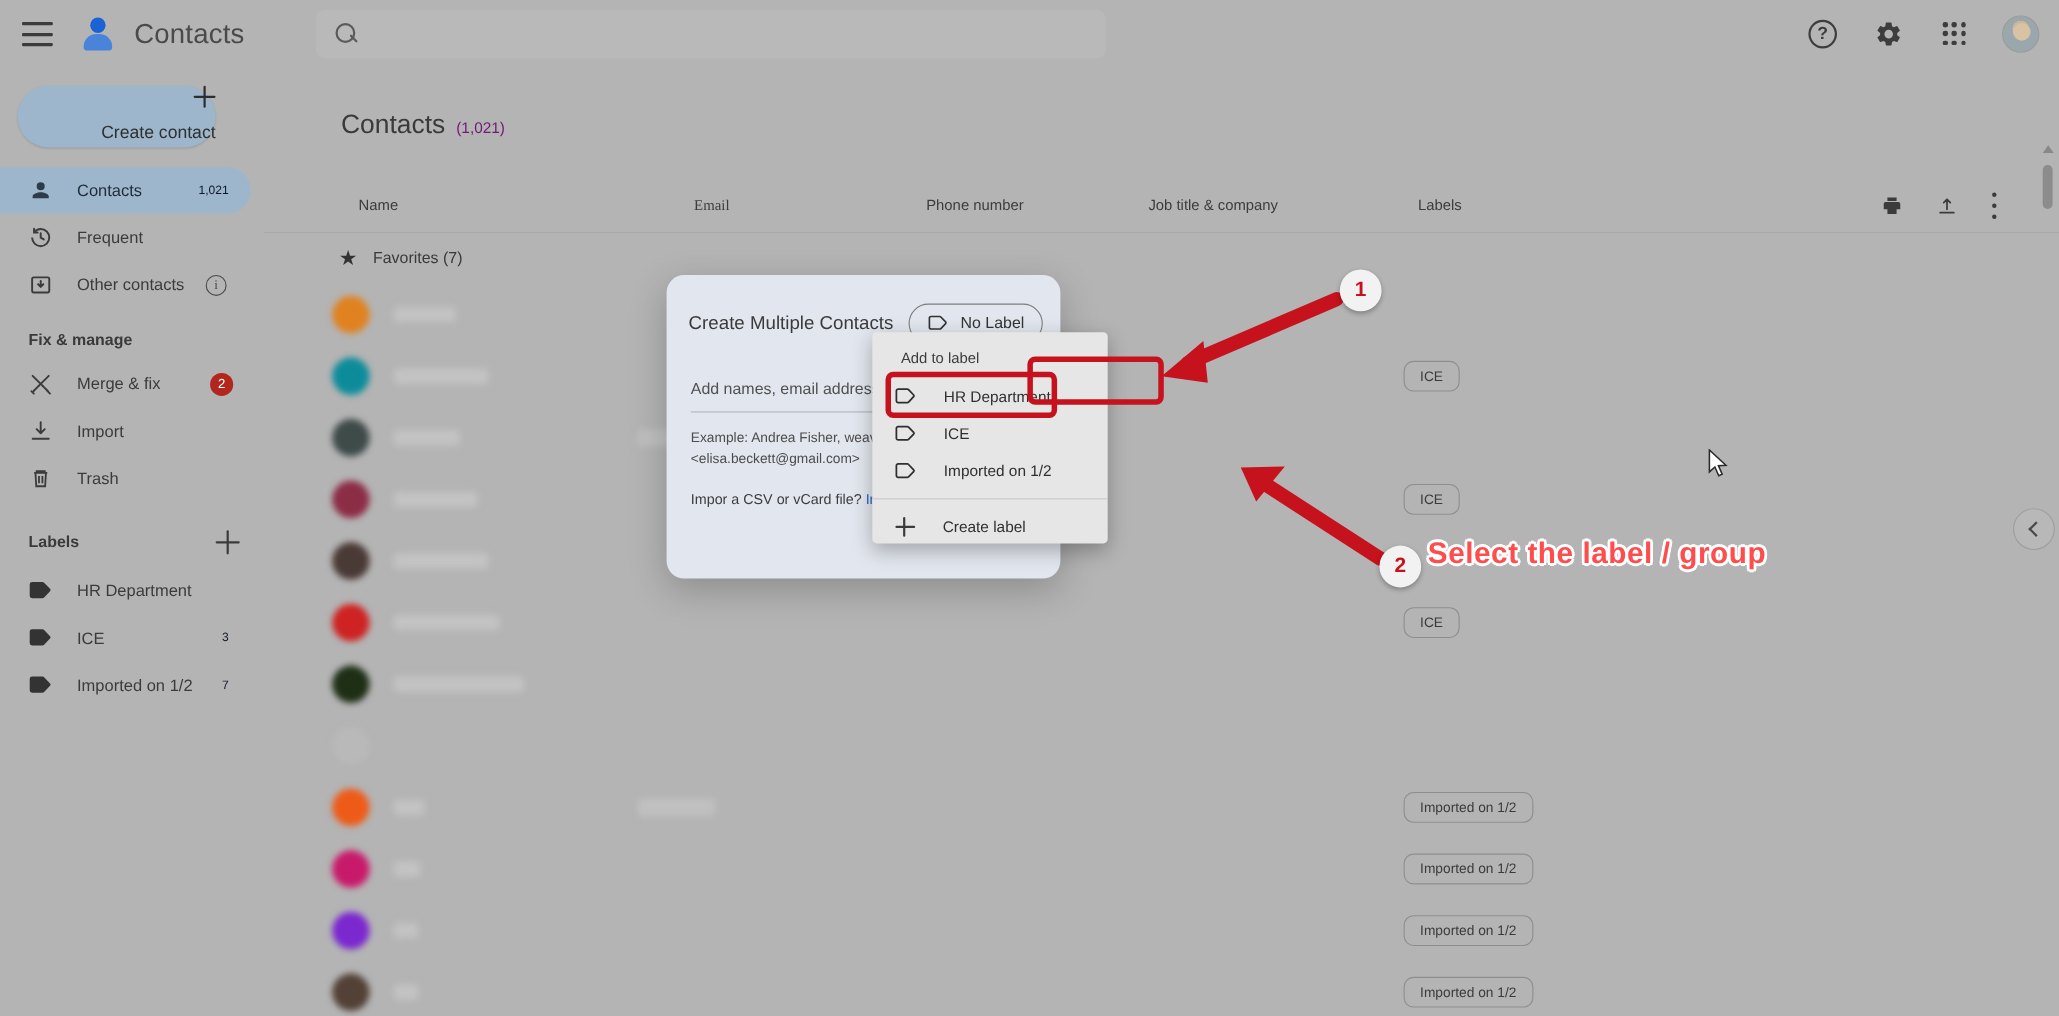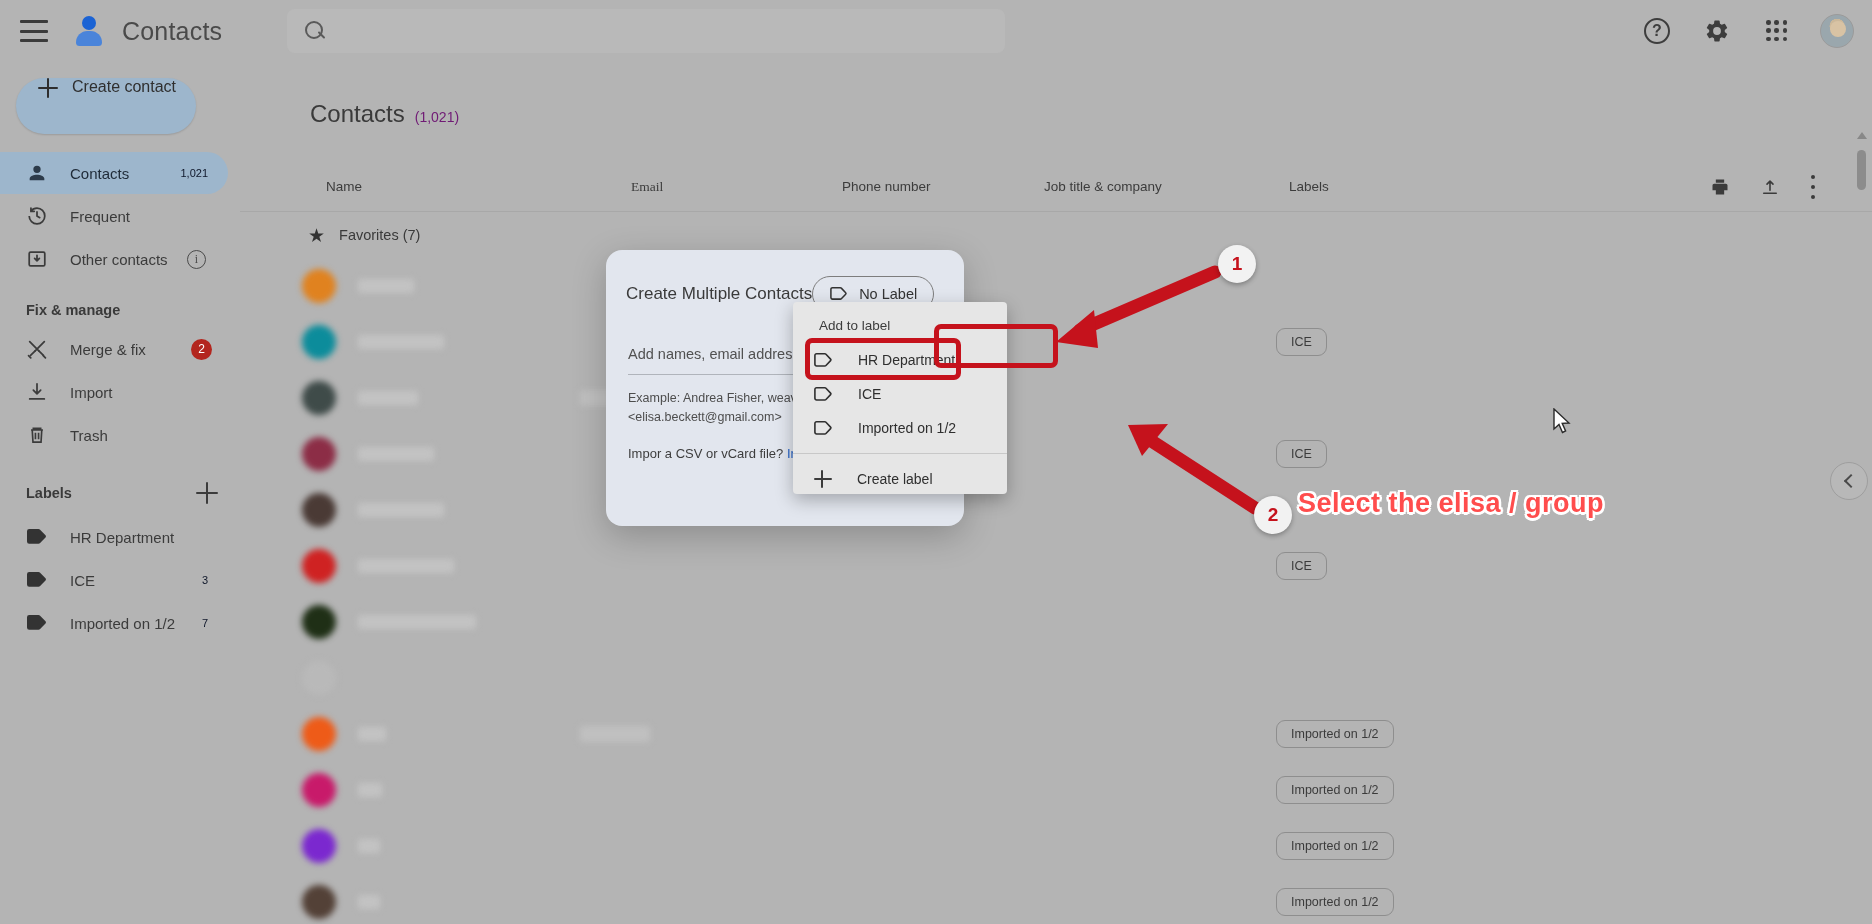--- a/index.html
+++ b/index.html
@@ -95,24 +95,25 @@
     position: absolute; left: 0; top: 62px;
     width: 240px; height: 862px;
     background: #b4b4b4;
     padding-top: 16px;
   }
   .create-contact {
     margin: 0 auto 18px 16px;
     width: 180px; height: 56px;
     border-radius: 28px;
     background: #9db6cc;
-    display: flex; align-items: flex-start; gap: 14px;
+    display: flex; align-items: flex-end; gap: 14px;
     padding-left: 22px;
     box-shadow: 0 1px 2px rgba(0,0,0,.14);
     cursor: pointer;
+    flex-direction: column;
   }
   .plus-ic { position: relative; width: 20px; height: 20px; flex:none; }
   .plus-ic::before, .plus-ic::after {
     content:""; position:absolute; background:#2d2d2d; border-radius:1px;
   }
   .plus-ic::before { left: 0; top: 9px; width: 20px; height: 2.4px; }
   .plus-ic::after  { left: 8.8px; top: 0; width: 2.4px; height: 20px; }
   .create-contact .lbl { font-size: 16px; color: #2f2f2f; }
 
   .nav-item {
@@ -247,21 +248,21 @@
   }
 
   
   .dialog {
     position: absolute; left: 606px; top: 250px;
     width: 358px; height: 276px;
     background: #e2e6ee; border-radius: 16px;
     box-shadow: 0 10px 34px rgba(0,0,0,.22);
   }
   .dlg-title-row {
-    display:flex; align-items:center; 
+    display:flex; align-items:center; gap: 14px;
     padding: 26px 0 0 20px;
   }
   .dlg-title { font-size: 17px; color: #3a3a3a; white-space: nowrap; }
   .no-label-chip {
     display:flex; align-items:center; gap: 10px;
     height: 36px; padding: 0 16px;
     border: 1px solid #7d7d7d; border-radius: 18px;
     font-size: 14.5px; color: #333; background: #e2e6ee;
     cursor: pointer; white-space: nowrap;
   }
@@ -660,19 +661,19 @@
 
     <path d="M1255,508 L1150,440" stroke="#c5121c" stroke-width="13" stroke-linecap="round" fill="none"></path>
     <path d="M1128,425 L1168,424 L1142,456 Z" fill="#c5121c"></path>
   </svg>
 
   <div class="hl-box hl-nolabel"></div>
   <div class="hl-box hl-hr"></div>
 
   <div class="step-badge step1">1</div>
   <div class="step-badge step2">2</div>
-  <div class="anno-text">Select the elisa / group</div>
+  <div class="anno-text">Select the label / group</div>
 
   <svg class="cursor-arrow" width="20" height="28" viewBox="0 0 20 28">
     <path d="M2,1 L2,21 L7,16.5 L10.5,24.5 L13.6,23 L10.2,15.3 L17,15 Z" fill="#fff" stroke="#2a2a2a" stroke-width="1.4"></path>
   </svg>
 
 </div>
 
 </body></html>

